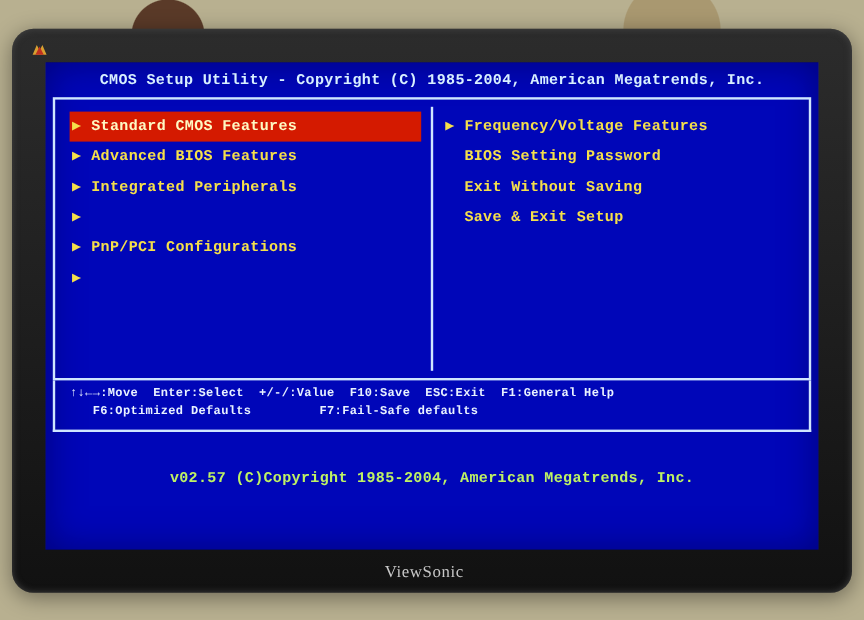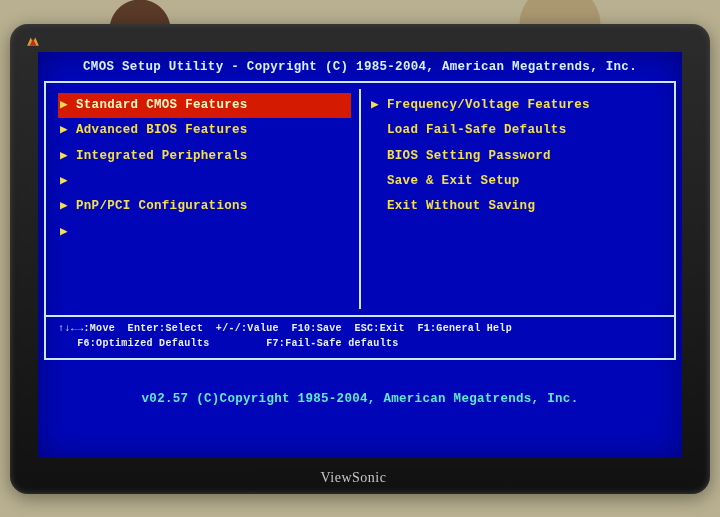--- a/index.html
+++ b/index.html
@@ -77,21 +77,21 @@
   .help {
     border: 2px double #cfe6ff;
     border-top: none;
     padding: 4px 6px 6px;
     color: #e8f2ff;
     white-space: pre;
     font-size: 10px;
   }
   .footer {
     text-align: center;
-    color: #5eead4;
+    color: #bef264;
     padding-top: 30px;
     font-size: 12.5px;
   }
   
   body::before {
     content:"";
     position: fixed;
     inset: 0;
     background:
       radial-gradient(circle at 140px 30px,#5a3a28 0 30px,transparent 31px),
@@ -139,33 +139,29 @@
             </div>
           </div>
         <div class="divider"></div>
         <div class="col" id="col-right">
             <div class="item">
               <span class="arrow">▶</span>
               <span class="label">Frequency/Voltage Features</span>
             </div>
             <div class="item">
               <span class="arrow hidden">▶</span>
-              <span class="label">Load Fail-Safe Defaults</span>
-            </div>
-            <div class="item">
-              <span class="arrow hidden">▶</span>
               <span class="label">BIOS Setting Password</span>
             </div>
             <div class="item">
               <span class="arrow hidden">▶</span>
-              <span class="label">Save &amp; Exit Setup</span>
+              <span class="label">Exit Without Saving</span>
             </div>
             <div class="item">
               <span class="arrow hidden">▶</span>
-              <span class="label">Exit Without Saving</span>
+              <span class="label">Save &amp; Exit Setup</span>
             </div>
           </div>
       </div>
     </div>
 
     <div class="help"><span> ↑↓←→:Move  Enter:Select  +/-/:Value  F10:Save  ESC:Exit  F1:General Help</span>
 <span>    F6:Optimized Defaults         F7:Fail-Safe defaults</span></div>
 
     <div class="footer">v02.57 (C)Copyright 1985-2004, American Megatrends, Inc.</div>
   </div>

